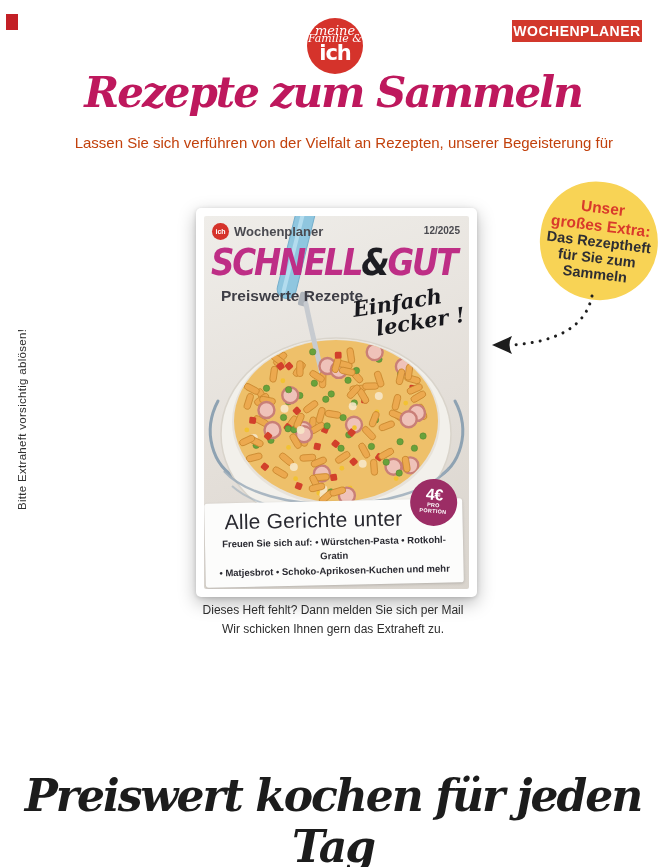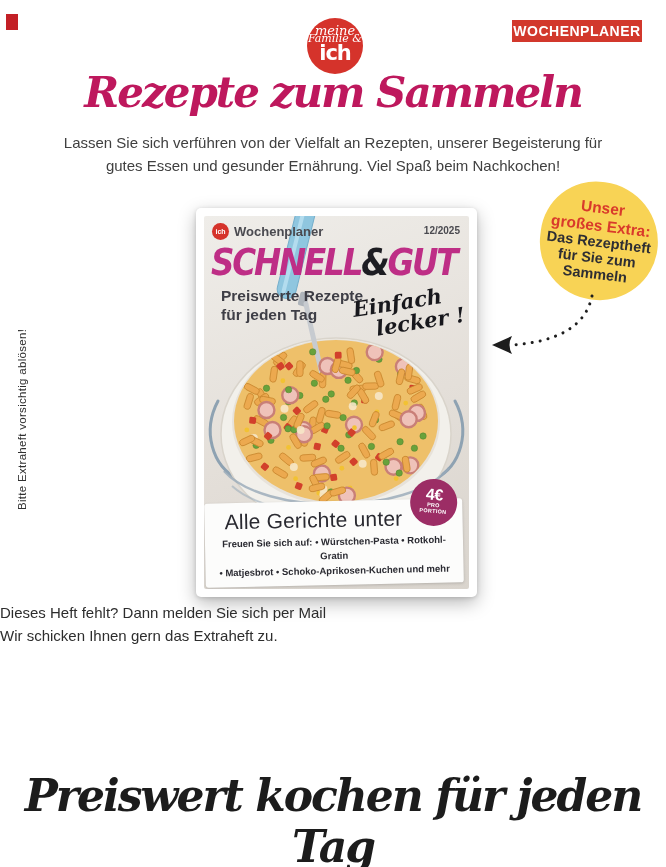--- a/index.html
+++ b/index.html
@@ -20,22 +20,22 @@
 
   
   .top-banner{position:absolute;left:512px;top:20px;width:130px;height:22px;background:#D2382C;
               color:#fff;font-weight:bold;font-size:14px;letter-spacing:.5px;
               display:flex;align-items:center;justify-content:center;}
 
   .headline{position:absolute;left:0;right:0;top:68px;text-align:center;
             font-family:"DejaVu Serif",serif;font-style:italic;font-weight:bold;
             font-size:42px;letter-spacing:-2px;color:#be185d;}
 
-  .intro{position:absolute;left:53px;top:131px;width:560px;text-align:center;
-         font-size:15px;line-height:1.55;color:#404040;}
+  .intro{position:absolute;left:53px;top:131px;width:560px;text-align:right;
+         font-size:15px;line-height:1.55;color:#c2410c;}
 
   .side-note{position:absolute;left:16px;top:295px;height:215px;
              writing-mode:vertical-rl;transform:rotate(180deg);
              font-size:11.5px;color:#2f2f2f;letter-spacing:.3px;}
 
   
   .cover{position:absolute;left:196px;top:208px;width:281px;height:389px;background:#fff;
          border-radius:5px;box-sizing:border-box;padding:8px;
          box-shadow:0 6px 18px rgba(0,0,0,.28),0 1px 4px rgba(0,0,0,.15);}
   .cover-inner{position:relative;width:100%;height:100%;overflow:hidden;border-radius:2px;
@@ -78,22 +78,22 @@
   .extra-badge{position:absolute;left:540px;top:182px;width:118px;height:118px;
                border-radius:48% 52% 50% 50%;background:#F8D355;transform:rotate(7deg);
                display:flex;flex-direction:column;align-items:center;justify-content:center;
                text-align:center;font-weight:bold;line-height:1.12;}
   .extra-badge .red{font-size:15.5px;color:#D93A2B;}
   .extra-badge .dark{font-size:14.5px;color:#2E2E33;}
 
   .arrow-svg{position:absolute;left:480px;top:288px;width:135px;height:78px;}
 
   
-  .service{position:absolute;left:0;right:0;top:601px;text-align:left;
-           font-size:15px;line-height:1.55;color:#2d2d2d;}
+  .service{position:absolute;left:0;right:0;top:601px;text-align:center;
+           font-size:12px;line-height:1.55;color:#2d2d2d;}
   .service .email{font-weight:bold;color:#111;text-decoration:none;}
 
   .bottom-headline{position:absolute;left:0;right:0;top:770px;text-align:center;
                    font-family:"DejaVu Serif",serif;font-style:italic;font-weight:bold;
                    font-size:44px;letter-spacing:-2px;color:#1c1c1c;}
 </style>
 </head>
 <body>
 
 <div class="page">
@@ -107,21 +107,20 @@
   </div>
 
   <div class="top-banner">
     <span>WOCHENPLANER</span>
   </div>
 
   <div class="headline">Rezepte zum Sammeln</div>
 
   <div class="intro">
     <div>Lassen Sie sich verführen von der Vielfalt an Rezepten, unserer Begeisterung für</div>
-    <div>gutes Essen und gesunder Ernährung. Viel Spaß beim Nachkochen!</div>
   </div>
 
   <div class="side-note">Bitte Extraheft vorsichtig ablösen!</div>
 
   <div class="cover">
     <div class="cover-inner">
 
       <svg class="cover-photo" viewBox="0 0 265 373" xmlns="http://www.w3.org/2000/svg" aria-hidden="true">
 
         <ellipse cx="132" cy="322" rx="114" ry="17" fill="rgba(90,85,78,0.22)"></ellipse>
@@ -304,21 +303,20 @@
       <div class="cover-header">
         <div class="cover-logo-dot">ich</div>
         <div class="cover-brand">Wochenplaner</div>
       </div>
       <div class="cover-issue">12/2025</div>
 
       <div class="cover-title"><span>SCHNELL</span><span class="amp">&amp;</span><span>GUT</span></div>
 
       <div class="cover-subtitle">
         <div>Preiswerte Rezepte</div>
-        <div>für jeden Tag</div>
       </div>
 
       <div class="cover-tagline">
         <div>Einfach</div>
         <div class="t2">lecker !</div>
       </div>
 
       <div class="price-banner">
         <div class="price-heading">Alle Gerichte unter</div>
         <div class="price-teaser">

